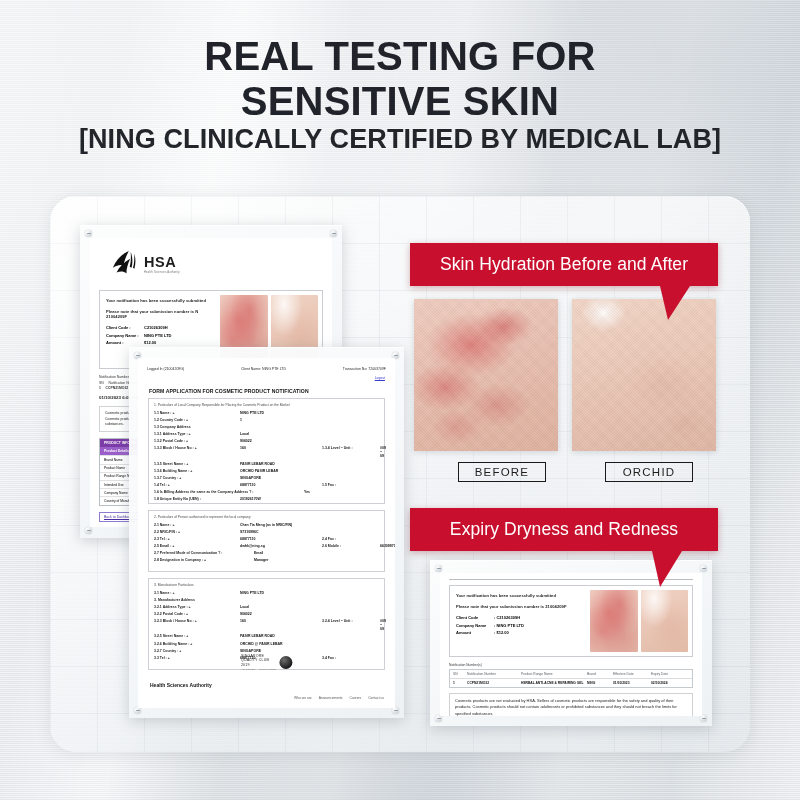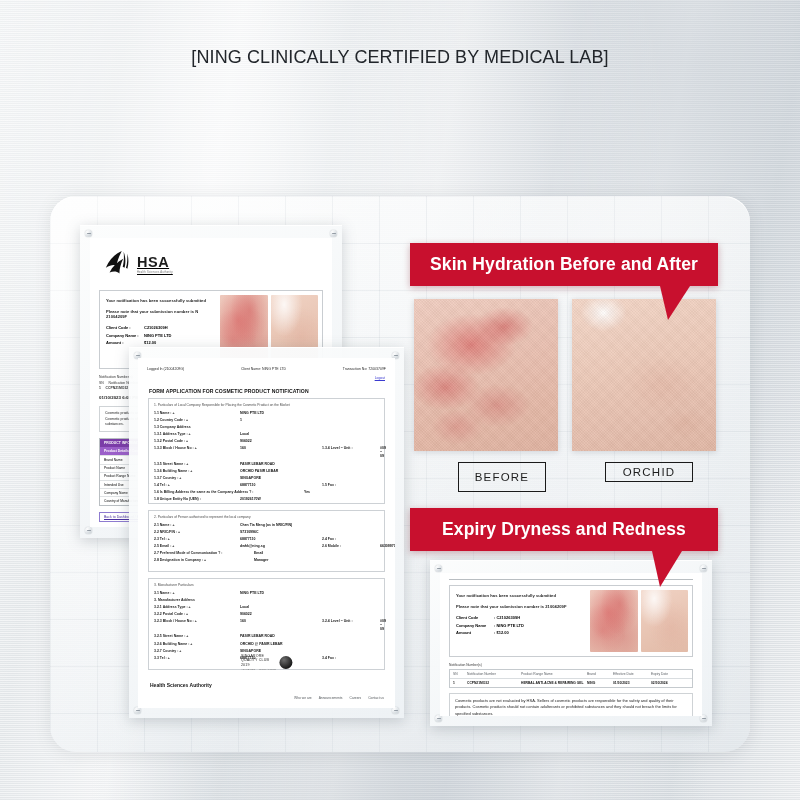--- a/index.html
+++ b/index.html
@@ -49,22 +49,21 @@
   .headline {
     position: absolute; top: 34px; left: 0; right: 0;
     text-align: center; z-index: 20;
   }
   .headline h1 {
     font-size: 40px; line-height: 1.12;
     font-weight: 700; letter-spacing: .2px;
     color: #20242a;
   }
   .headline .sub {
-    margin-top: 13px;
-    font-size: 18px; font-weight: 400; letter-spacing: .1px;
+    font-size: 27px; font-weight: 700; letter-spacing: .1px;
     color: #22262b;
   }
 
   
   .stage {
     position: absolute;
     left: 50px; top: 196px;
     width: 700px; height: 556px;
     border-radius: 26px;
     background:
@@ -127,21 +126,21 @@
   .hsa-mark { width: 30px; height: 30px; flex: none; }
   .hsa-word { font-size: 14.5px; font-weight: 600; color: #1d1d1d; letter-spacing: .5px; line-height: 1; }
   .hsa-tag { font-size: 2.6px; color: #6a6a6a; letter-spacing: .25px; margin-top: 1.5px; }
 
   
   .t { color: #1a1a1a; font-family: "Liberation Sans", sans-serif; }
   .b { font-weight: 700; }
   .blur { filter: blur(.22px); }
 
   
-  .d1-head { position: absolute; left: 13px; top: 11px; text-decoration: underline; }
+  .d1-head { position: absolute; left: 20px; top: 11px; }
   .d1-box {
     position: absolute; left: 9px; top: 52px; right: 9px; height: 79px;
     border: 1px solid #c9cdd1; display: flex;
   }
   .d1-box-txt { flex: 1; padding: 7px 6px 0 6px; }
   .d1-line { font-size: 4.1px; font-weight: 700; margin-bottom: 6px; letter-spacing: .05px; }
   .d1-kv { display: flex; font-size: 4px; font-weight: 700; margin-bottom: 2.6px; }
   .d1-kv .k { width: 38px; }
   .d1-kv .v { }
   .skin-pair { display: flex; gap: 3px; width: 102px; padding: 4px 4px 4px 0; }
@@ -208,21 +207,21 @@
   .d3-tr .c5 { width: 38px; flex: none; }
   .d3-tr .c6 { width: 38px; flex: none; }
   .d3-disc { border: 1px solid #cfd3d6; padding: 4px 5px; font-size: 4px; line-height: 1.6; color: #1d1d1d; }
 
   
   .banner {
     position: absolute;
     background: #c8102e;
     color: #ffffff;
     display: flex; align-items: center; justify-content: center;
-    font-size: 17.5px; font-weight: 700; letter-spacing: .1px;
+    font-size: 17.5px; font-weight: 400; letter-spacing: .1px;
     box-shadow: 0 2px 7px rgba(120,10,26,.30);
     z-index: 30;
   }
   .banner .tail {
     position: absolute; right: 28px; top: 100%;
     width: 0; height: 0;
     border-left: 8px solid transparent;
     border-right: 22px solid transparent;
     border-top: 34px solid #c8102e;
   }
@@ -263,31 +262,35 @@
 
   
   .cap {
     position: absolute; z-index: 18;
     border: 1.6px solid #1a1a1a;
     background: transparent;
     display: flex; align-items: center; justify-content: center;
     font-size: 11.5px; letter-spacing: 1.2px; color: #1d1d1d;
     font-weight: 400;
   }
-  #capBefore { left: 458px; top: 462px; width: 88px; height: 30px; }
+  #capBefore { left: 458px; top: 462px; width: 88px; height: 20px; }
   #capAfter  { left: 605px; top: 462px; width: 88px; height: 20px; }
 </style>
 </head>
 <body>
 
 <div class="bg"></div>
 <div class="bg-stripes"></div>
 <div class="bg-vignette"></div>
 
 <div class="headline">
+  <h1>
+    <div>REAL TESTING FOR</div>
+    <div>SENSITIVE SKIN</div>
+  </h1>
   <div class="sub">[NING CLINICALLY CERTIFIED BY MEDICAL LAB]</div>
 </div>
 
 <div class="stage">
   <div class="stage-grid"></div>
   <div class="stage-sheen"></div>
 
   <div class="doc" id="doc1">
     <div class="screw" style="left:5px;  top:5px;"></div>
     <div class="screw" style="right:5px; top:5px;"></div>

